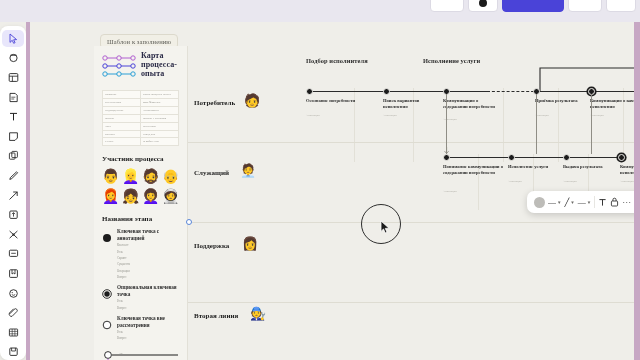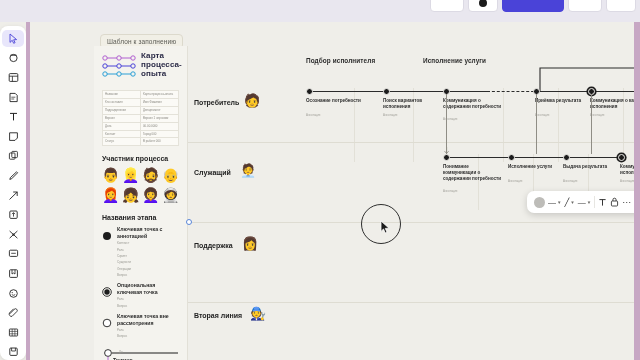--- a/index.html
+++ b/index.html
@@ -44,21 +44,21 @@
   .rail-btn.active{ background:#e8e6fb; color:#4a43d8; }
   .rail-btn svg{ display:block; }
 
   
   #edgeL{ position:absolute; left:26px; top:22px; width:4px; height:338px; background:#c7a7c4; }
   #edgeR{ position:absolute; left:634px; top:22px; width:6px; height:338px; background:#c7a7c4; }
 
   
   #canvas{
     position:absolute; left:30px; top:22px; width:604px; height:338px;
-    background:#efeee9; overflow:hidden;
+    background:#efeee9; overflow:hidden;font-family:Liberation Serif, serif;
   }
 
   
   #chip{
     position:absolute; left:70px; top:12px;
     background:#f1efe6; border:1px solid #dcd9cc; border-radius:4px;
     font-size:6.5px; color:#5b5b55; padding:3px 6px; letter-spacing:.1px;
     white-space:nowrap;
   }
 

